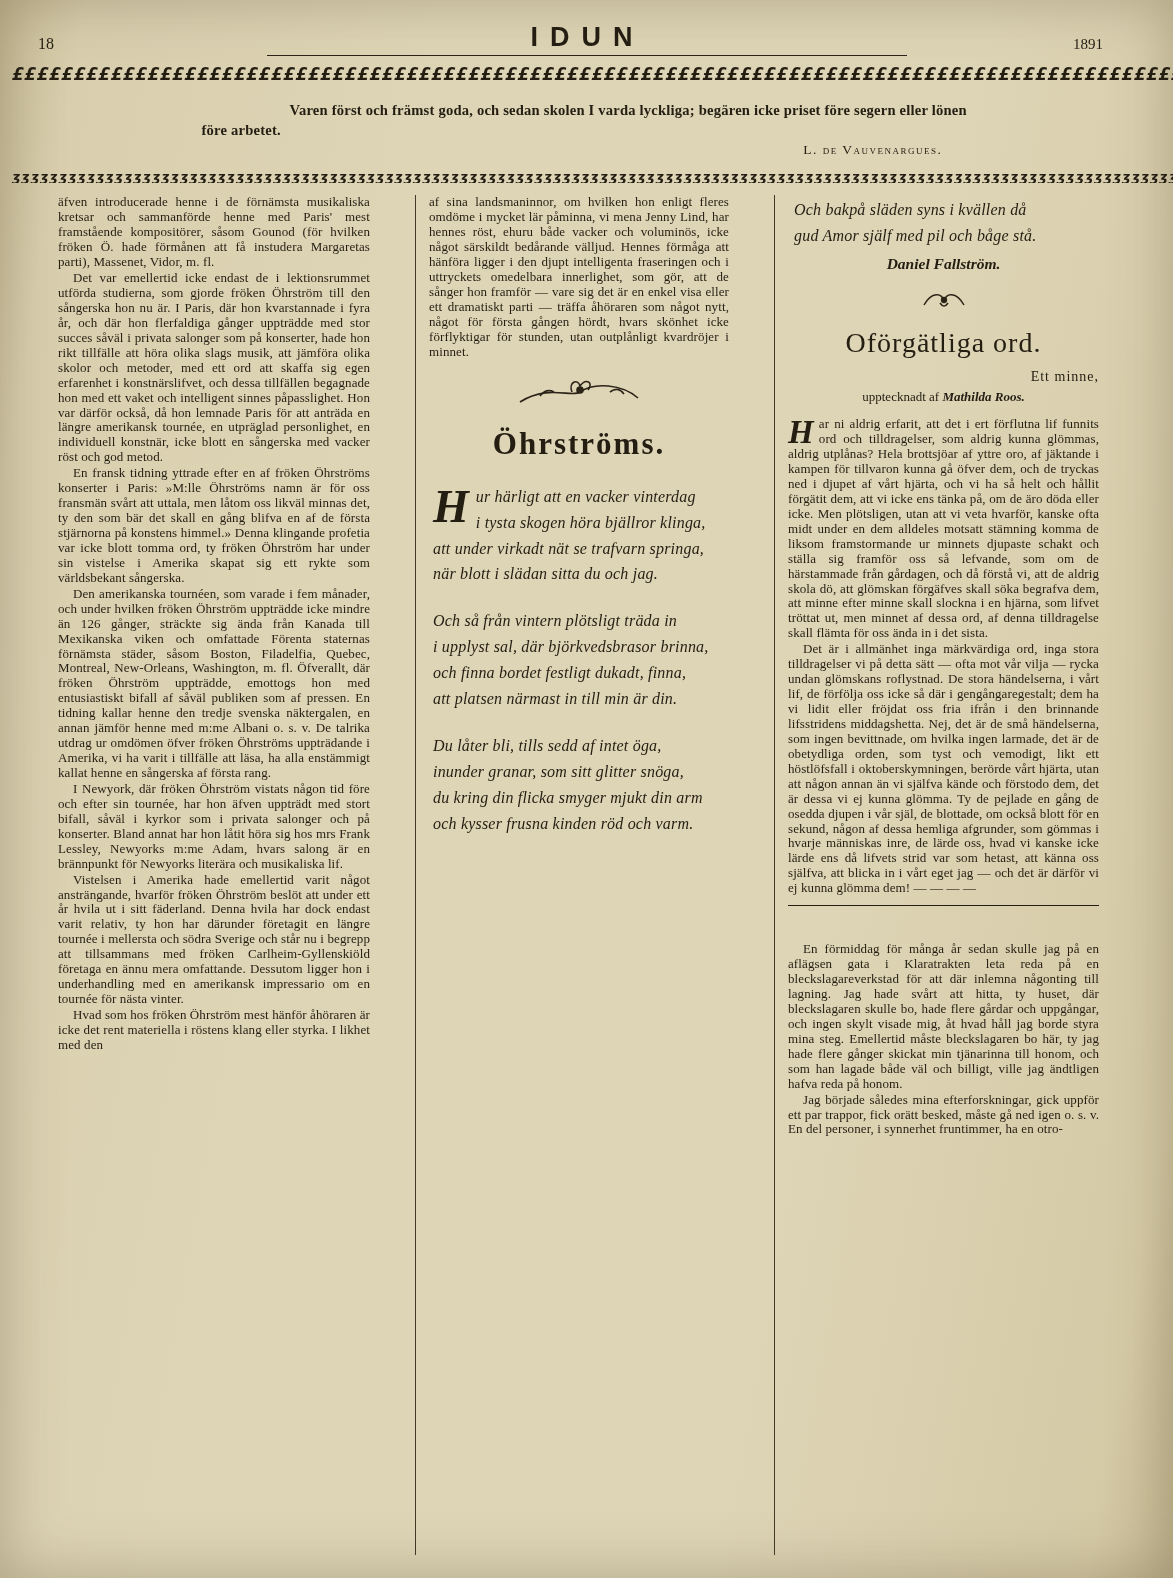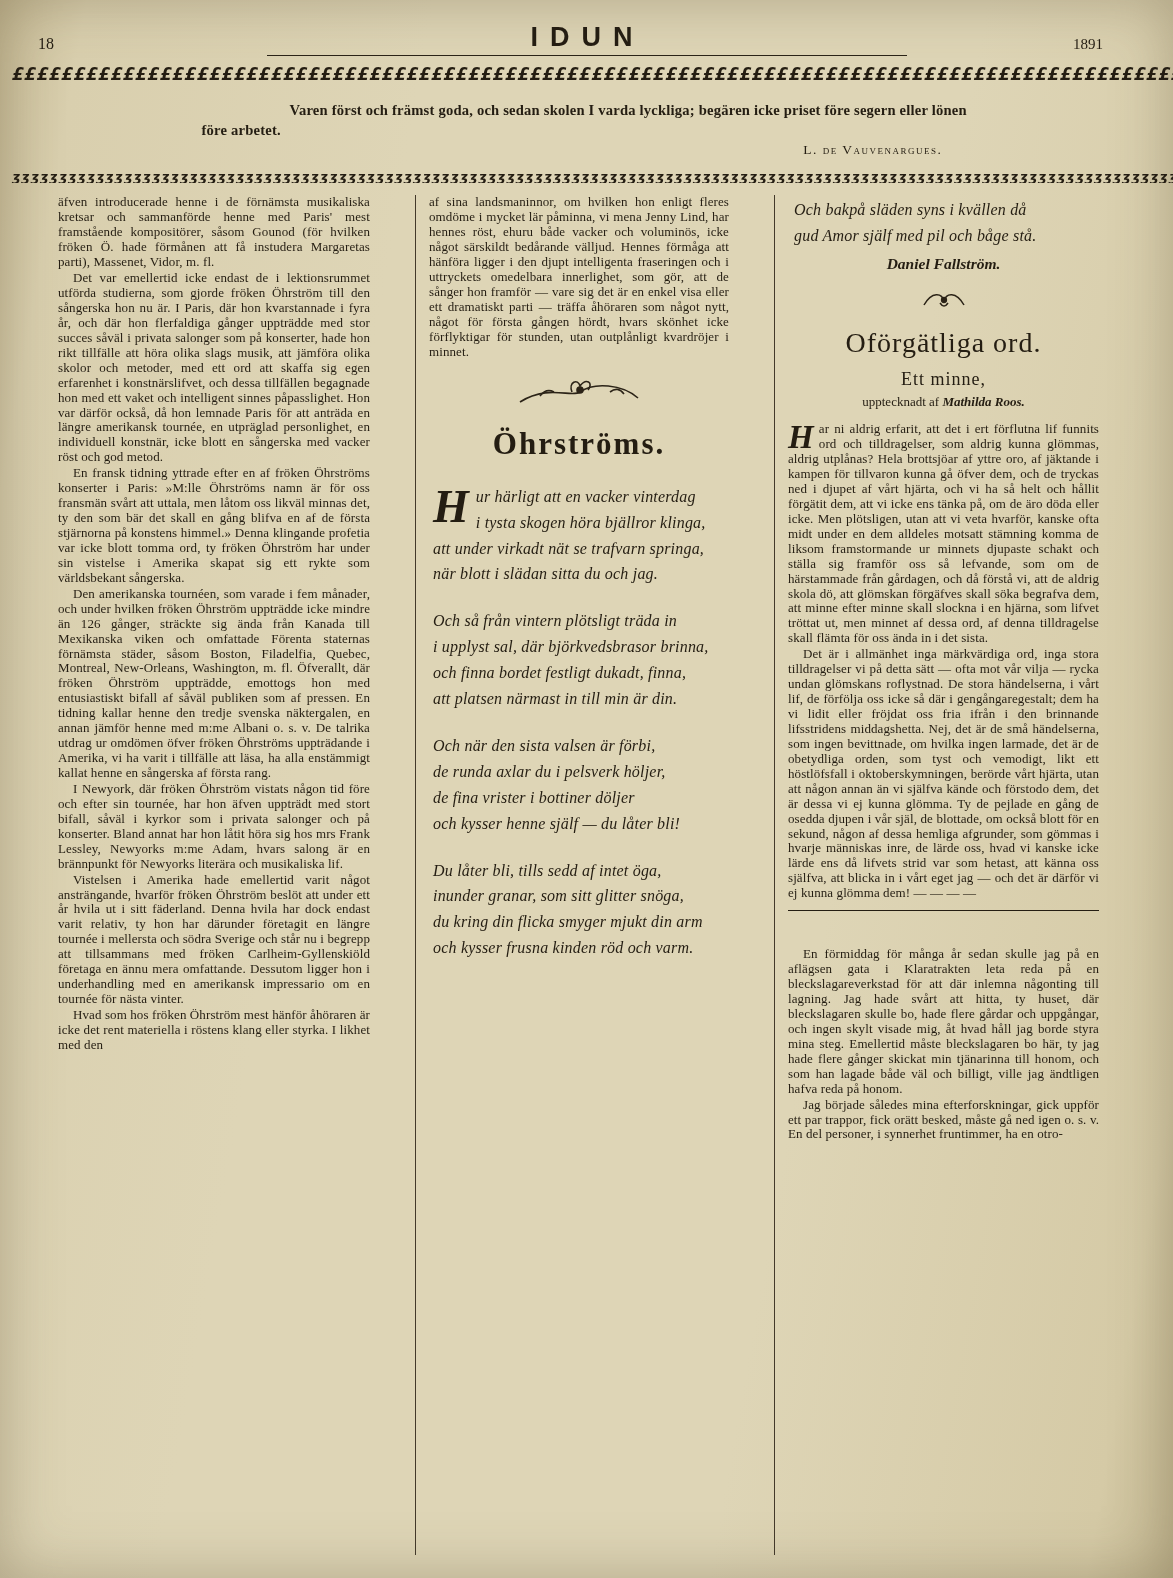--- a/index.html
+++ b/index.html
@@ -37,21 +37,21 @@
   .body-para+.body-para{margin-top:1px;}
   .stanza{margin:0 0 21px 4px;}
   .stanza-text{white-space:pre-line;font-style:italic;font-size:16px;line-height:1.62;letter-spacing:.2px;}
   .poem-dropcap{float:left;font-style:italic;font-weight:bold;font-size:46px;line-height:.82;margin:4px 7px 0 0;}
   .poem-title{text-align:center;font-size:31px;letter-spacing:2px;font-weight:600;margin:16px 0 22px;}
   .orn-svg{display:block;margin:14px auto 0;}
   
   .poem-end{margin:2px 0 4px 6px;}
   .signature{text-align:center;font-weight:bold;font-style:italic;font-size:15.5px;margin:6px 0 0;}
   .article-title{text-align:center;font-size:28px;letter-spacing:1px;margin:14px 0 10px;}
-  .article-subtitle{text-align:center;font-size:18px;letter-spacing:1px;margin:0 0 4px;}
+  .article-subtitle{text-align:right;font-size:14px;letter-spacing:1px;margin:0 0 4px;}
   .article-byline{text-align:center;font-size:13px;margin:0 0 12px;}
   .article-byline .name{font-style:italic;font-weight:bold;}
   .article-dropcap{float:left;font-size:33px;line-height:.85;font-weight:bold;font-style:italic;margin:1px 5px 0 0;}
   .divider{border-top:1.1px solid #241d12;margin:9px 0 7px;}
 </style>
 </head>
 <body>
 
 <div class="page">
 
@@ -98,24 +98,20 @@
       <div class="stanza">
         <span class="poem-dropcap">H</span><span class="stanza-text">ur härligt att en vacker vinterdag
 i tysta skogen höra bjällror klinga,
 att under virkadt nät se trafvarn springa,
 när blott i slädan sitta du och jag.</span>
       </div>
       <div class="stanza"><span class="stanza-text">Och så från vintern plötsligt träda in
 i upplyst sal, där björkvedsbrasor brinna,
 och finna bordet festligt dukadt, finna,
 att platsen närmast in till min är din.</span></div>
-      <div class="stanza"><span class="stanza-text">Och när den sista valsen är förbi,
-de runda axlar du i pelsverk höljer,
-de fina vrister i bottiner döljer
-och kysser henne själf — du låter bli!</span></div>
       <div class="stanza"><span class="stanza-text">Du låter bli, tills sedd af intet öga,
 inunder granar, som sitt glitter snöga,
 du kring din flicka smyger mjukt din arm
 och kysser frusna kinden röd och varm.</span></div>
     </div>
 
     <div class="col">
       <div class="stanza poem-end">
         <span class="stanza-text">Och bakpå släden syns i kvällen då
 gud Amor själf med pil och båge stå.</span>

